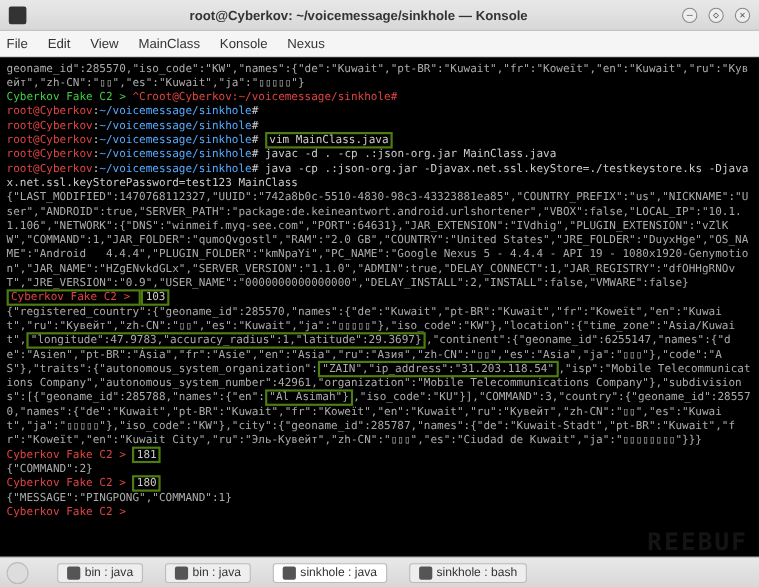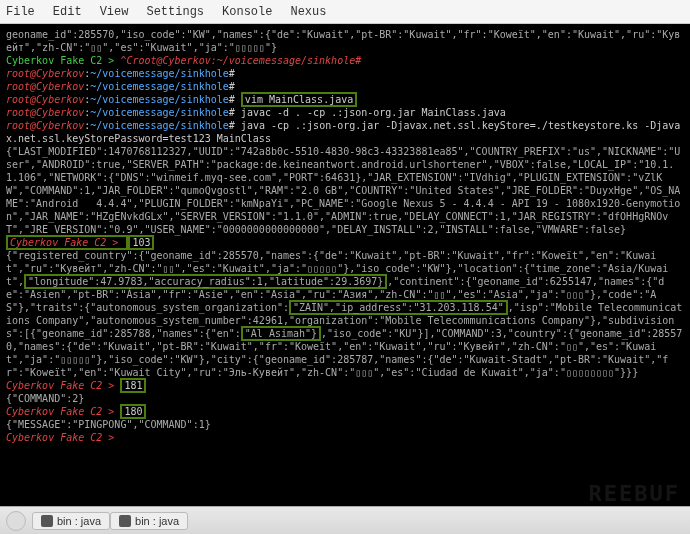--- a/index.html
+++ b/index.html
@@ -3,45 +3,54 @@
 <meta charset="utf-8">
 <style>
 * { margin: 0; padding: 0; box-sizing: border-box; }
 body { width: 690px; height: 534px; background: #f0f0f0; font-family: monospace; overflow: hidden; position: relative; }
 .window { width: 100%; height: 100%; display: flex; flex-direction: column; background: #fff; }
 .titlebar { height: 28px; background: linear-gradient(#e8e8e8,#d8d8d8); display: flex; align-items: center; padding: 0 8px; border-bottom: 1px solid #aaa; }
 .titlebar .app-icon { width: 16px; height: 16px; background: #333; margin-right: 8px; border-radius: 2px; }
 .titlebar .title { flex: 1; text-align: center; font-family: sans-serif; font-size: 12px; color: #333; font-weight: bold; }
 .titlebar .wbtns { display: flex; gap: 10px; }
 .titlebar .wbtn { width: 14px; height: 14px; border: 1px solid #888; border-radius: 50%; display: flex; align-items: center; justify-content: center; font-size: 9px; color: #555; background: #eee; }
-.menubar { height: 24px; background: #f5f5f5; display: flex; align-items: center; padding: 0 6px; gap: 18px; font-family: Liberation Mono, monospace; font-size: 12px; color: #333; border-bottom: 1px solid #ccc; }
+.menubar { height: 24px; background: #f5f5f5; display: flex; align-items: center; padding: 0 6px; gap: 18px; font-family: Liberation Sans, sans-serif; font-size: 12px; color: #333; border-bottom: 1px solid #ccc; }
 .menubar span { cursor: default; }
 .terminal { flex: 1; background: #000; color: #ccc; font-size: 10px; line-height: 13px; padding: 4px 6px; overflow: hidden; white-space: pre-wrap; word-break: break-all; position: relative; }
-.red { color: #d44; font-style: italic; }
+.red { color: #d44; }
 .blue { color: #5af; }
 .green { color: #4c4; }
 .grey { color: #aaa; }
 .hl { border: 2px solid #4d7c0f; padding: 0 2px; }
-.bottombar { height: 28px; background: linear-gradient(#e8e8e8,#d8d8d8); display: flex; align-items: center; padding: 0 6px; gap: 0; border-top: 1px solid #aaa; }
+.bottombar { height: 28px; background: linear-gradient(#e8e8e8,#d8d8d8); display: flex; align-items: center; padding: 0 6px; gap: 20px; border-top: 1px solid #aaa; }
 .tab { display: flex; align-items: center; gap: 4px; background: #eee; border: 1px solid #bbb; border-radius: 3px; padding: 2px 8px; font-family: sans-serif; font-size: 11px; color: #333; }
 .tab.active { background: #fff; }
 .tab .ticon { width: 12px; height: 12px; background: #555; border-radius: 2px; }
 .newtab { width: 20px; height: 20px; background: #ddd; border: 1px solid #bbb; border-radius: 10px; font-size: 12px; display: flex; align-items: center; justify-content: center; margin-right: 6px; }
 .watermark { position: absolute; right: 10px; bottom: 6px; font-size: 22px; color: rgba(255,255,255,0.08); font-weight: bold; letter-spacing: 2px; pointer-events: none; margin-top: 34px; }
 </style>
 </head>
 <body>
 
 <div class="window">
+  <div class="titlebar">
+    <div class="app-icon"></div>
+    <div class="title">root@Cyberkov: ~/voicemessage/sinkhole — Konsole</div>
+    <div class="wbtns">
+      <div class="wbtn">–</div>
+      <div class="wbtn">◇</div>
+      <div class="wbtn">✕</div>
+    </div>
+  </div>
 
   <div class="menubar">
     <span>File</span>
     <span>Edit</span>
     <span>View</span>
-    <span>Settings</span>
+    <span>MainClass</span>
     <span>Konsole</span>
     <span>Nexus</span>
   </div>
 
   <div class="terminal"><span class="grey">geoname_id":285570,"iso_code":"KW","names":{"de":"Kuwait","pt-BR":"Kuwait","fr":"Koweït","en":"Kuwait","ru":"Кувейт","zh-CN":"▯▯","es":"Kuwait","ja":"▯▯▯▯▯"}</span>
 <span class="green">Cyberkov Fake C2 &gt; </span><span class="red">^Croot@Cyberkov:~/voicemessage/sinkhole#</span>
 <span class="red">root@Cyberkov</span><span>:</span><span class="blue">~/voicemessage/sinkhole</span><span>#</span> <span></span>
 <span class="red">root@Cyberkov</span><span>:</span><span class="blue">~/voicemessage/sinkhole</span><span>#</span> <span></span>
 <span class="red">root@Cyberkov</span><span>:</span><span class="blue">~/voicemessage/sinkhole</span><span>#</span> <span class="hl">vim MainClass.java</span>
 <span class="red">root@Cyberkov</span><span>:</span><span class="blue">~/voicemessage/sinkhole</span><span>#</span> <span>javac -d . -cp .:json-org.jar MainClass.java</span>
@@ -59,14 +68,22 @@
   <div class="bottombar">
     <div class="newtab"></div>
     <div class="tab">
         <div class="ticon"></div>
         <span>bin : java</span>
       </div>
     <div class="tab">
         <div class="ticon"></div>
         <span>bin : java</span>
       </div>
+    <div class="tab active">
+        <div class="ticon"></div>
+        <span>sinkhole : java</span>
+      </div>
+    <div class="tab">
+        <div class="ticon"></div>
+        <span>sinkhole : bash</span>
+      </div>
   </div>
 </div>
 
 </body></html>

